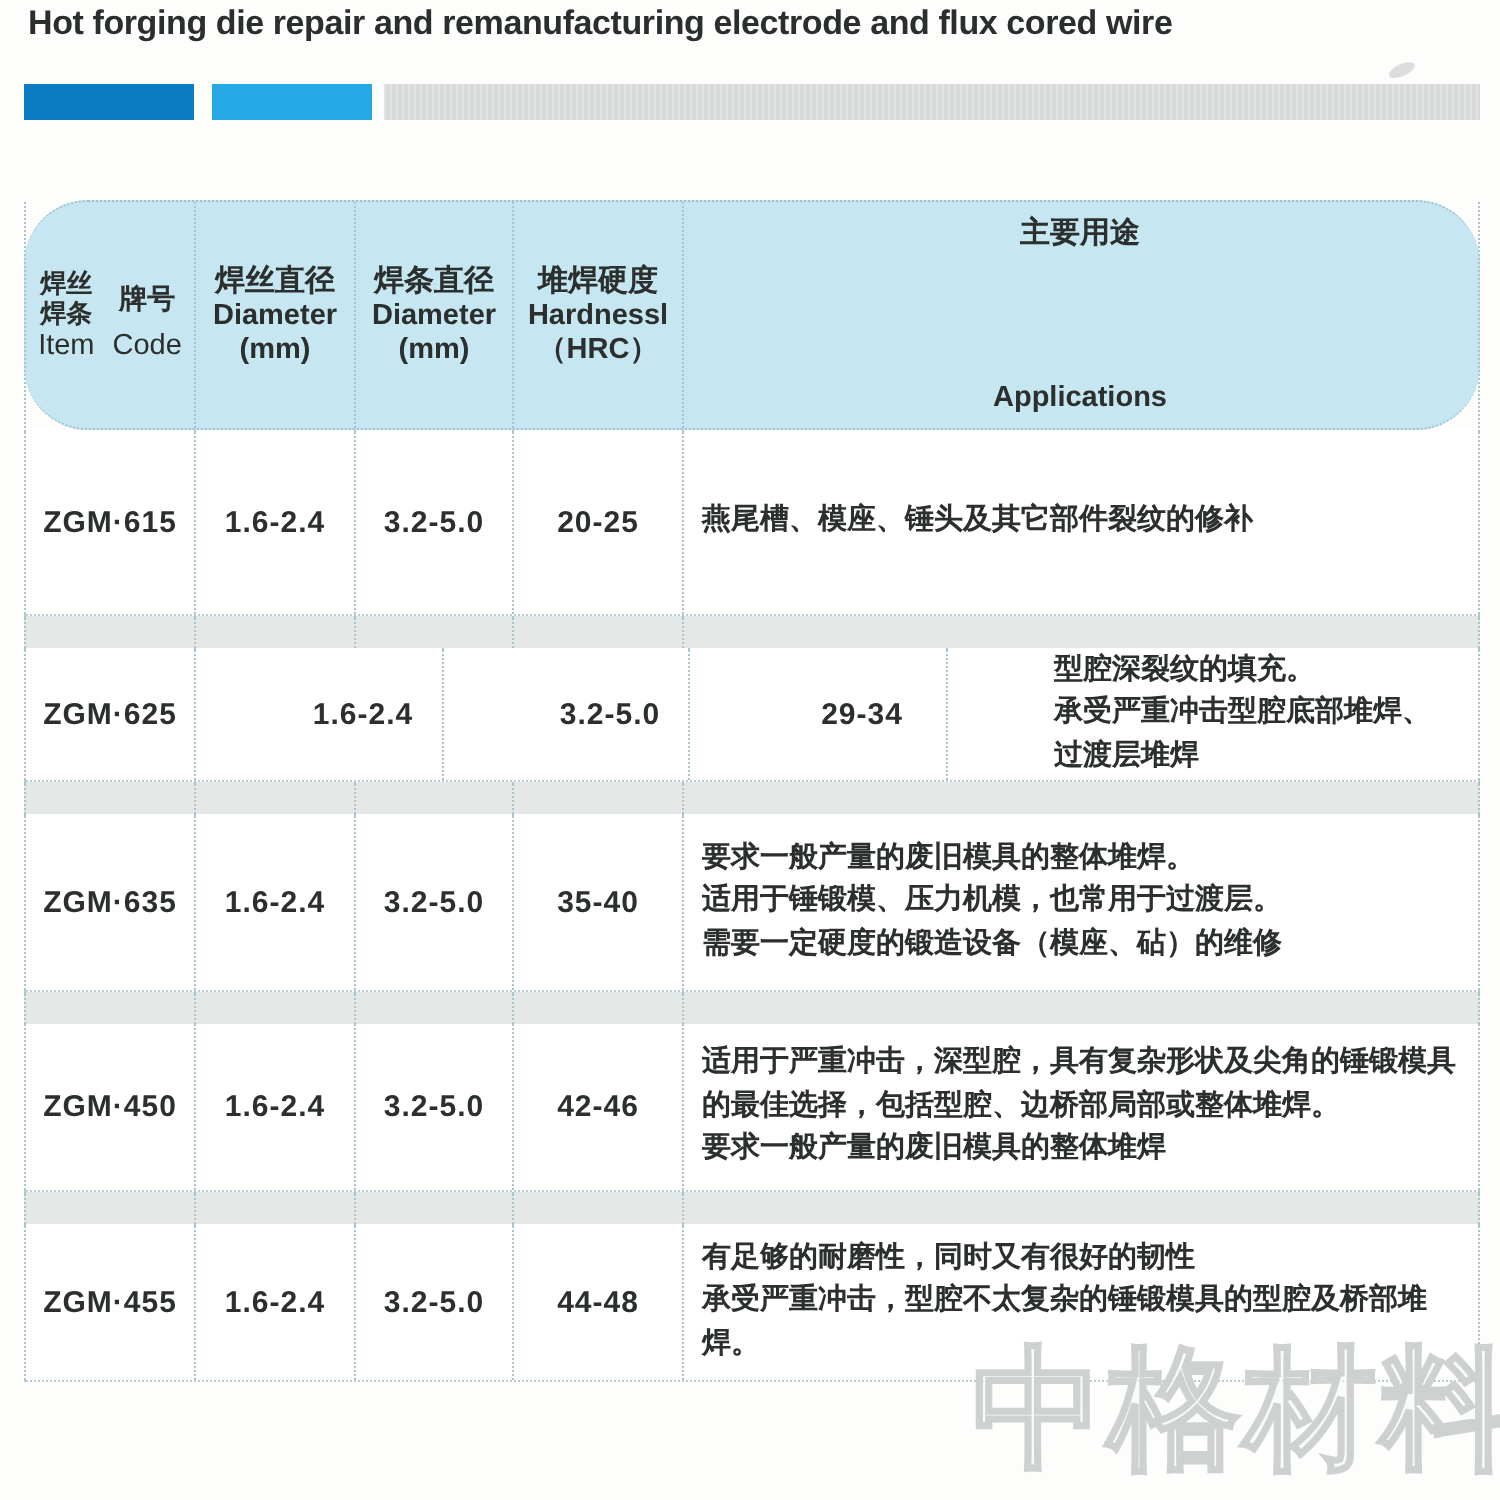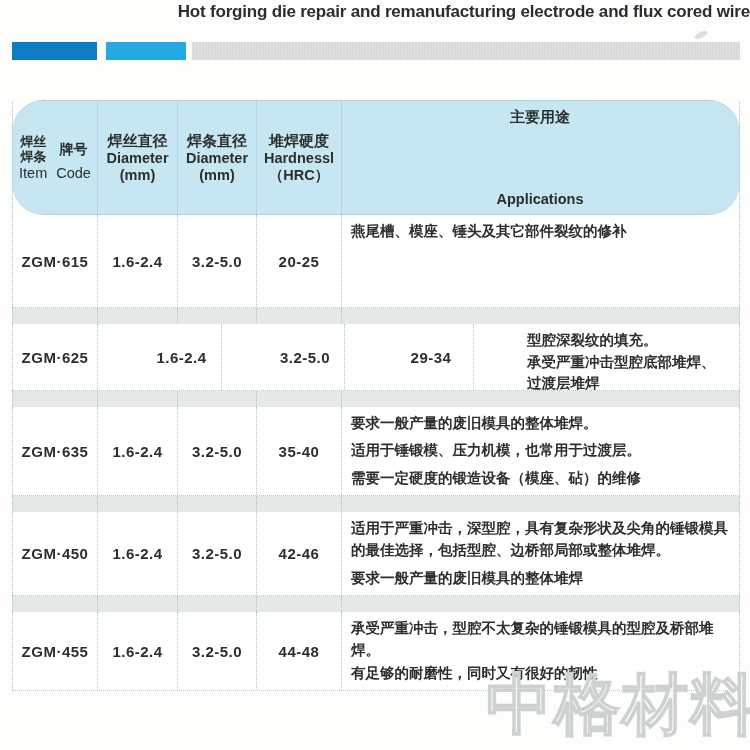--- a/index.html
+++ b/index.html
@@ -20,21 +20,20 @@
     letter-spacing: 0.5px;
     color: #24292a;
     text-shadow: 1px 1px 0 rgba(60,70,70,0.35);
   }
   .title-en {
     margin: 2px 0 0 14px;
     font-size: 17px;
     font-weight: bold;
     color: #2a2e2c;
     letter-spacing: -0.2px;
-    text-align: right;
   }
 
   
   .deco-bar {
     display: flex;
     margin: 20px 10px 0 12px;
     height: 18px;
   }
   .seg1 { width: 85px; background: #0c7dc5; }
   .gap1 { width: 9px; }
@@ -79,21 +78,21 @@
   .hstack .en { font-size: 14.5px; line-height: 18px; font-weight: normal; }
   .code-zh-span { font-size: 14px; font-weight: bold; line-height: 30px; }
   .thead .c5 { align-items: center; text-align: center; }
 
   .drow {
     background: #ffffff;
     border-bottom: 1px dotted #b9ccd3;
     font-weight: bold;
   }
   .drow .val { font-size: 15px; font-weight: bold; letter-spacing: 0.5px; }
-  .drow .c5 { }
+  .drow .c5 { justify-content: center; }
   .app-line { font-size: 14.5px; line-height: 21.5px; font-weight: bold; }
 
   .sep {
     height: 16px;
     background: #e4e8e6;
   }
   .sep .cell { height: 16px; }
 
   .r1 { height: 92px; }
   .r2 { height: 66px; gap: 44px; }
@@ -247,22 +246,22 @@
       <div class="cell c4"></div>
       <div class="cell c5"></div>
     </div>
 
     <div class="trow drow r5">
       <div class="cell c1 val">ZGM·455</div>
       <div class="cell c2 val">1.6-2.4</div>
       <div class="cell c3 val">3.2-5.0</div>
       <div class="cell c4 val">44-48</div>
       <div class="cell c5">
+        <div class="app-line">有足够的耐磨性，同时又有很好的韧性</div>
         <div class="app-line">承受严重冲击，型腔不太复杂的锤锻模具的型腔及桥部堆焊。</div>
-        <div class="app-line">有足够的耐磨性，同时又有很好的韧性</div>
       </div>
     </div>
 
   </div>
 
   <div class="watermark">中格材料</div>
 
   <div class="scan-speck"></div>
 
 </div>

